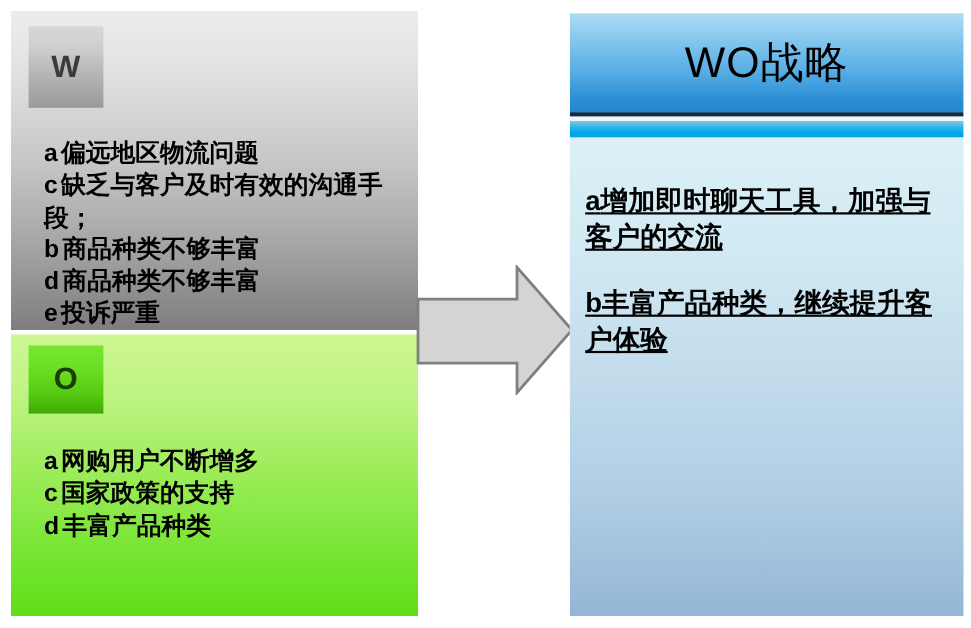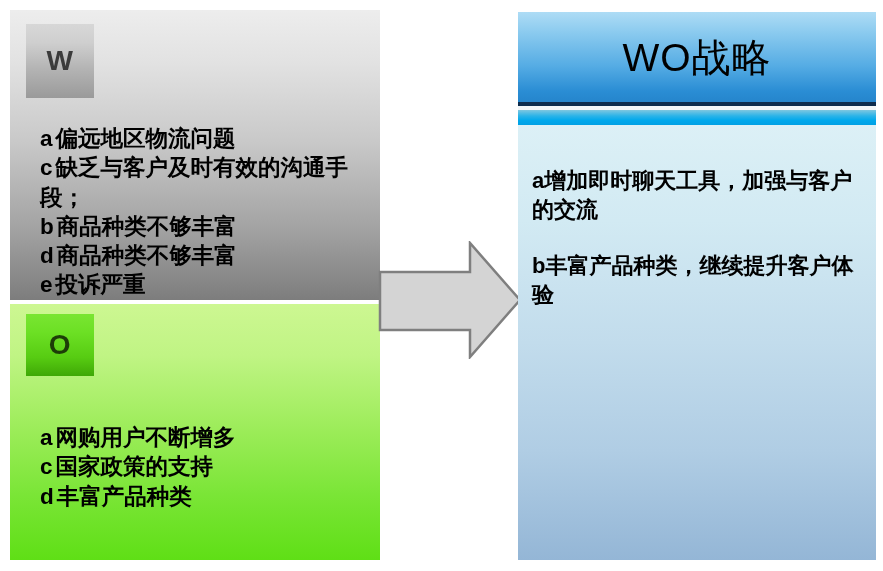--- a/index.html
+++ b/index.html
@@ -71,21 +71,21 @@
     right: 10px;
     margin: 16px;
     padding: 0;
     list-style: none;
     color: #000000;
     font-weight: bold;
     font-size: 22.5px;
     line-height: 1.30;
   }
   .list-w { top: 98px; }
-  .list-o { top: 103px; }
+  .list-o { top: 84px; }
 
   .bullet-list li {
     margin: 0;
     padding: 0;
     white-space: normal;
   }
   .bullet-list .marker {
     font-weight: bold;
     padding-right: 3px;
   }
@@ -165,22 +165,23 @@
   .right-list {
     position: absolute;
     left: 14px;
     right: 8px;
     top: 42px;
     margin: 0;
     padding: 0;
     list-style: none;
     color: #000000;
     font-weight: bold;
-    font-size: 22px;
+    font-size: 25px;
     line-height: 1.30;
+    text-decoration: underline;
   }
   .right-list li {
     margin: 0 0 28px 0;
     padding: 0;
   }
   .right-list li:last-child { margin-bottom: 0; }
 </style>
 </head>
 <body>
 

